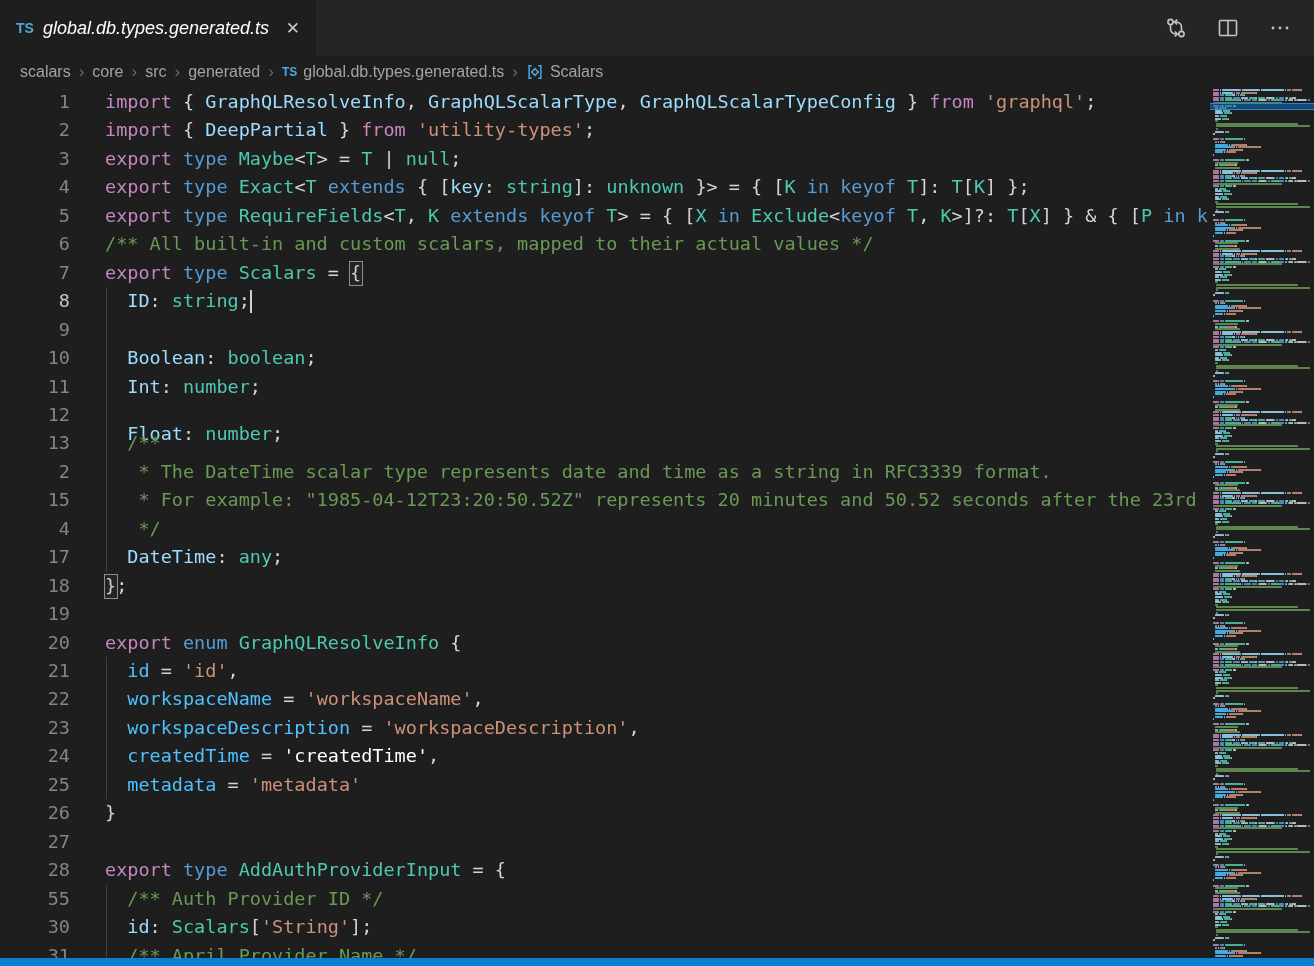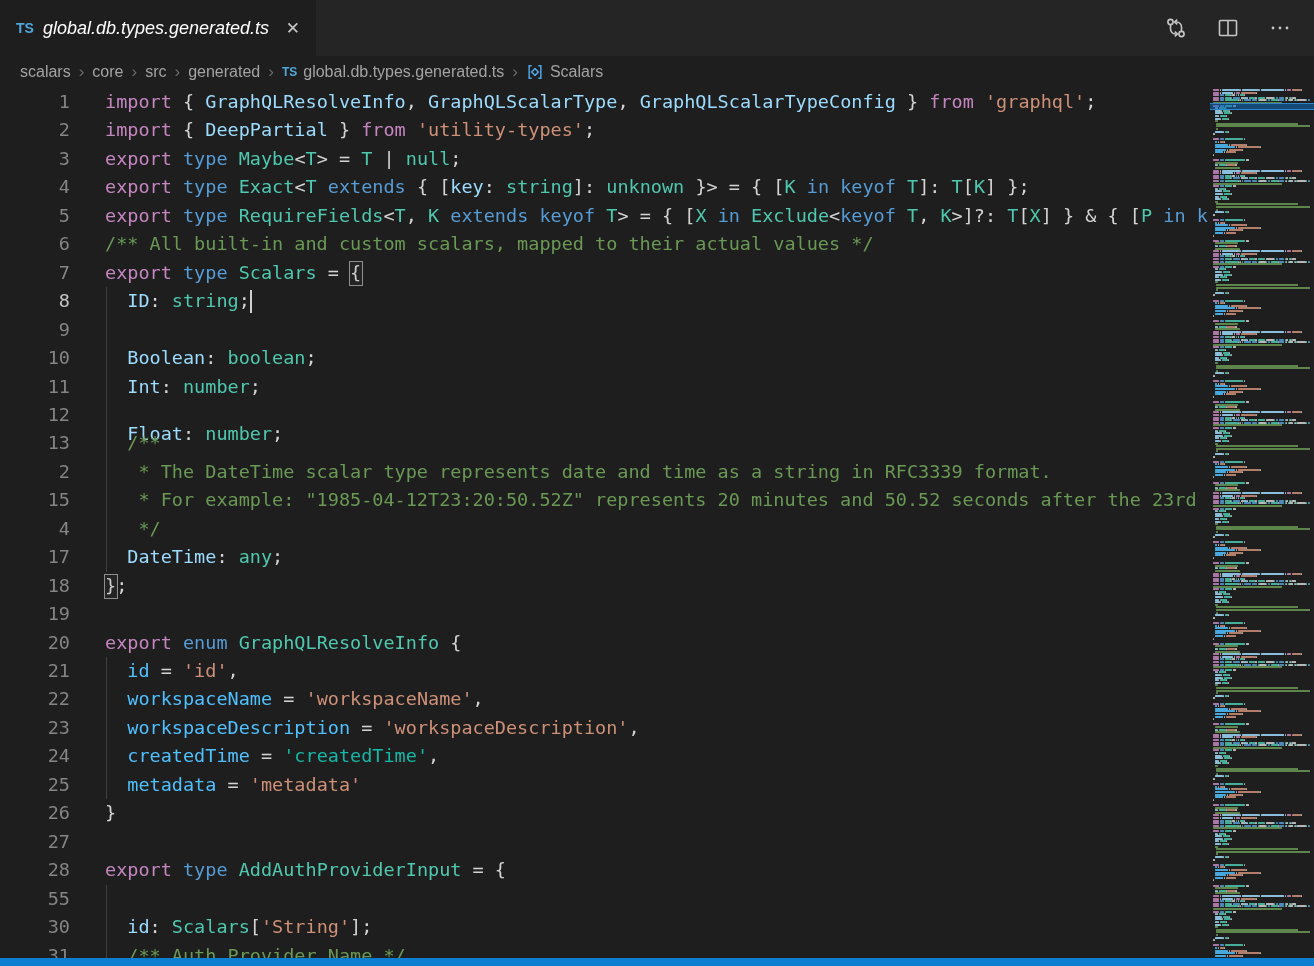--- a/index.html
+++ b/index.html
@@ -172,34 +172,35 @@
     <div class="cline" style="top: 512.1px;"></div>
     <div class="num" style="top: 540.55px;">20</div>
     <div class="cline" style="top: 540.55px;"><span style="color: rgb(197, 134, 192);">export</span><span style="color: rgb(212, 212, 212);"> </span><span style="color: rgb(86, 156, 214);">enum</span><span style="color: rgb(212, 212, 212);"> </span><span style="color: rgb(78, 201, 176);">GraphQLResolveInfo</span><span style="color: rgb(212, 212, 212);"> {</span></div>
     <div class="num" style="top: 569px;">21</div>
     <div class="cline" style="top: 569px;"><span style="color: rgb(212, 212, 212);">  </span><span style="color: rgb(79, 193, 255);">id</span><span style="color: rgb(212, 212, 212);"> = </span><span style="color: rgb(206, 145, 120);">'id'</span><span style="color: rgb(212, 212, 212);">,</span></div>
     <div class="num" style="top: 597.45px;">22</div>
     <div class="cline" style="top: 597.45px;"><span style="color: rgb(212, 212, 212);">  </span><span style="color: rgb(79, 193, 255);">workspaceName</span><span style="color: rgb(212, 212, 212);"> = </span><span style="color: rgb(206, 145, 120);">'workspaceName'</span><span style="color: rgb(212, 212, 212);">,</span></div>
     <div class="num" style="top: 625.9px;">23</div>
     <div class="cline" style="top: 625.9px;"><span style="color: rgb(212, 212, 212);">  </span><span style="color: rgb(79, 193, 255);">workspaceDescription</span><span style="color: rgb(212, 212, 212);"> = </span><span style="color: rgb(206, 145, 120);">'workspaceDescription'</span><span style="color: rgb(212, 212, 212);">,</span></div>
     <div class="num" style="top: 654.35px;">24</div>
-    <div class="cline" style="top: 654.35px;"><span style="color: rgb(212, 212, 212);">  </span><span style="color: rgb(79, 193, 255);">createdTime</span><span style="color: rgb(212, 212, 212);"> = </span><span style="color: #14b8a6;">'createdTime'</span><span style="color: rgb(212, 212, 212);">,</span></div>
+    <div class="cline" style="top: 654.35px;"><span style="color: rgb(212, 212, 212);">  </span><span style="color: rgb(79, 193, 255);">createdTime</span><span style="color: rgb(212, 212, 212);"> = </span><span style="color: #ffffff;">'createdTime'</span><span style="color: rgb(212, 212, 212);">,</span></div>
     <div class="num" style="top: 682.8px;">25</div>
     <div class="cline" style="top: 682.8px;"><span style="color: rgb(212, 212, 212);">  </span><span style="color: rgb(79, 193, 255);">metadata</span><span style="color: rgb(212, 212, 212);"> = </span><span style="color: rgb(206, 145, 120);">'metadata'</span></div>
     <div class="num" style="top: 711.25px;">26</div>
     <div class="cline" style="top: 711.25px;"><span style="color: rgb(212, 212, 212);">}</span></div>
     <div class="num" style="top: 739.7px;">27</div>
     <div class="cline" style="top: 739.7px;"></div>
     <div class="num" style="top: 768.15px;">28</div>
     <div class="cline" style="top: 768.15px;"><span style="color: rgb(197, 134, 192);">export</span><span style="color: rgb(212, 212, 212);"> </span><span style="color: rgb(86, 156, 214);">type</span><span style="color: rgb(212, 212, 212);"> </span><span style="color: rgb(78, 201, 176);">AddAuthProviderInput</span><span style="color: rgb(212, 212, 212);"> = {</span></div>
     <div class="num" style="top: 796.6px;">55</div>
+    <div class="cline" style="top: 796.6px;"><span style="color: rgb(106, 153, 85);">  /** Auth Provider ID */</span></div>
     <div class="num" style="top: 825.05px;">30</div>
     <div class="cline" style="top: 825.05px;"><span style="color: rgb(212, 212, 212);">  </span><span style="color: rgb(156, 220, 254);">id</span><span style="color: rgb(212, 212, 212);">: </span><span style="color: rgb(78, 201, 176);">Scalars</span><span style="color: rgb(212, 212, 212);">[</span><span style="color: rgb(206, 145, 120);">'String'</span><span style="color: rgb(212, 212, 212);">];</span></div>
     <div class="num" style="top: 853.5px;">31</div>
-    <div class="cline" style="top: 853.5px;"><span style="color: rgb(106, 153, 85);">  /** Auth Provider Name */</span></div>
+    <div class="cline" style="top: 853.5px;"><span style="color: rgb(106, 153, 85);">  /** April Provider Name */</span></div>
     <div class="brkbox" style="left: 349.08px; top: 172.7px;"></div>
     <div class="brkbox" style="left: 104px; top: 485.65px;"></div>
     <div class="cursor" style="left: 249.82px; top: 202.15px;"></div>
   </div>
 
 <div class="minimap" id="minimap">
     <div class="mm-seg" style="left: 0px; top: 1px; width: 6px; background: rgb(197, 134, 192);"></div>
     <div class="mm-seg" style="left: 7px; top: 1px; width: 1px; background: rgb(212, 212, 212);"></div>
     <div class="mm-seg" style="left: 9px; top: 1px; width: 18px; background: rgb(156, 220, 254);"></div>
     <div class="mm-seg" style="left: 27px; top: 1px; width: 1px; background: rgb(212, 212, 212);"></div>

